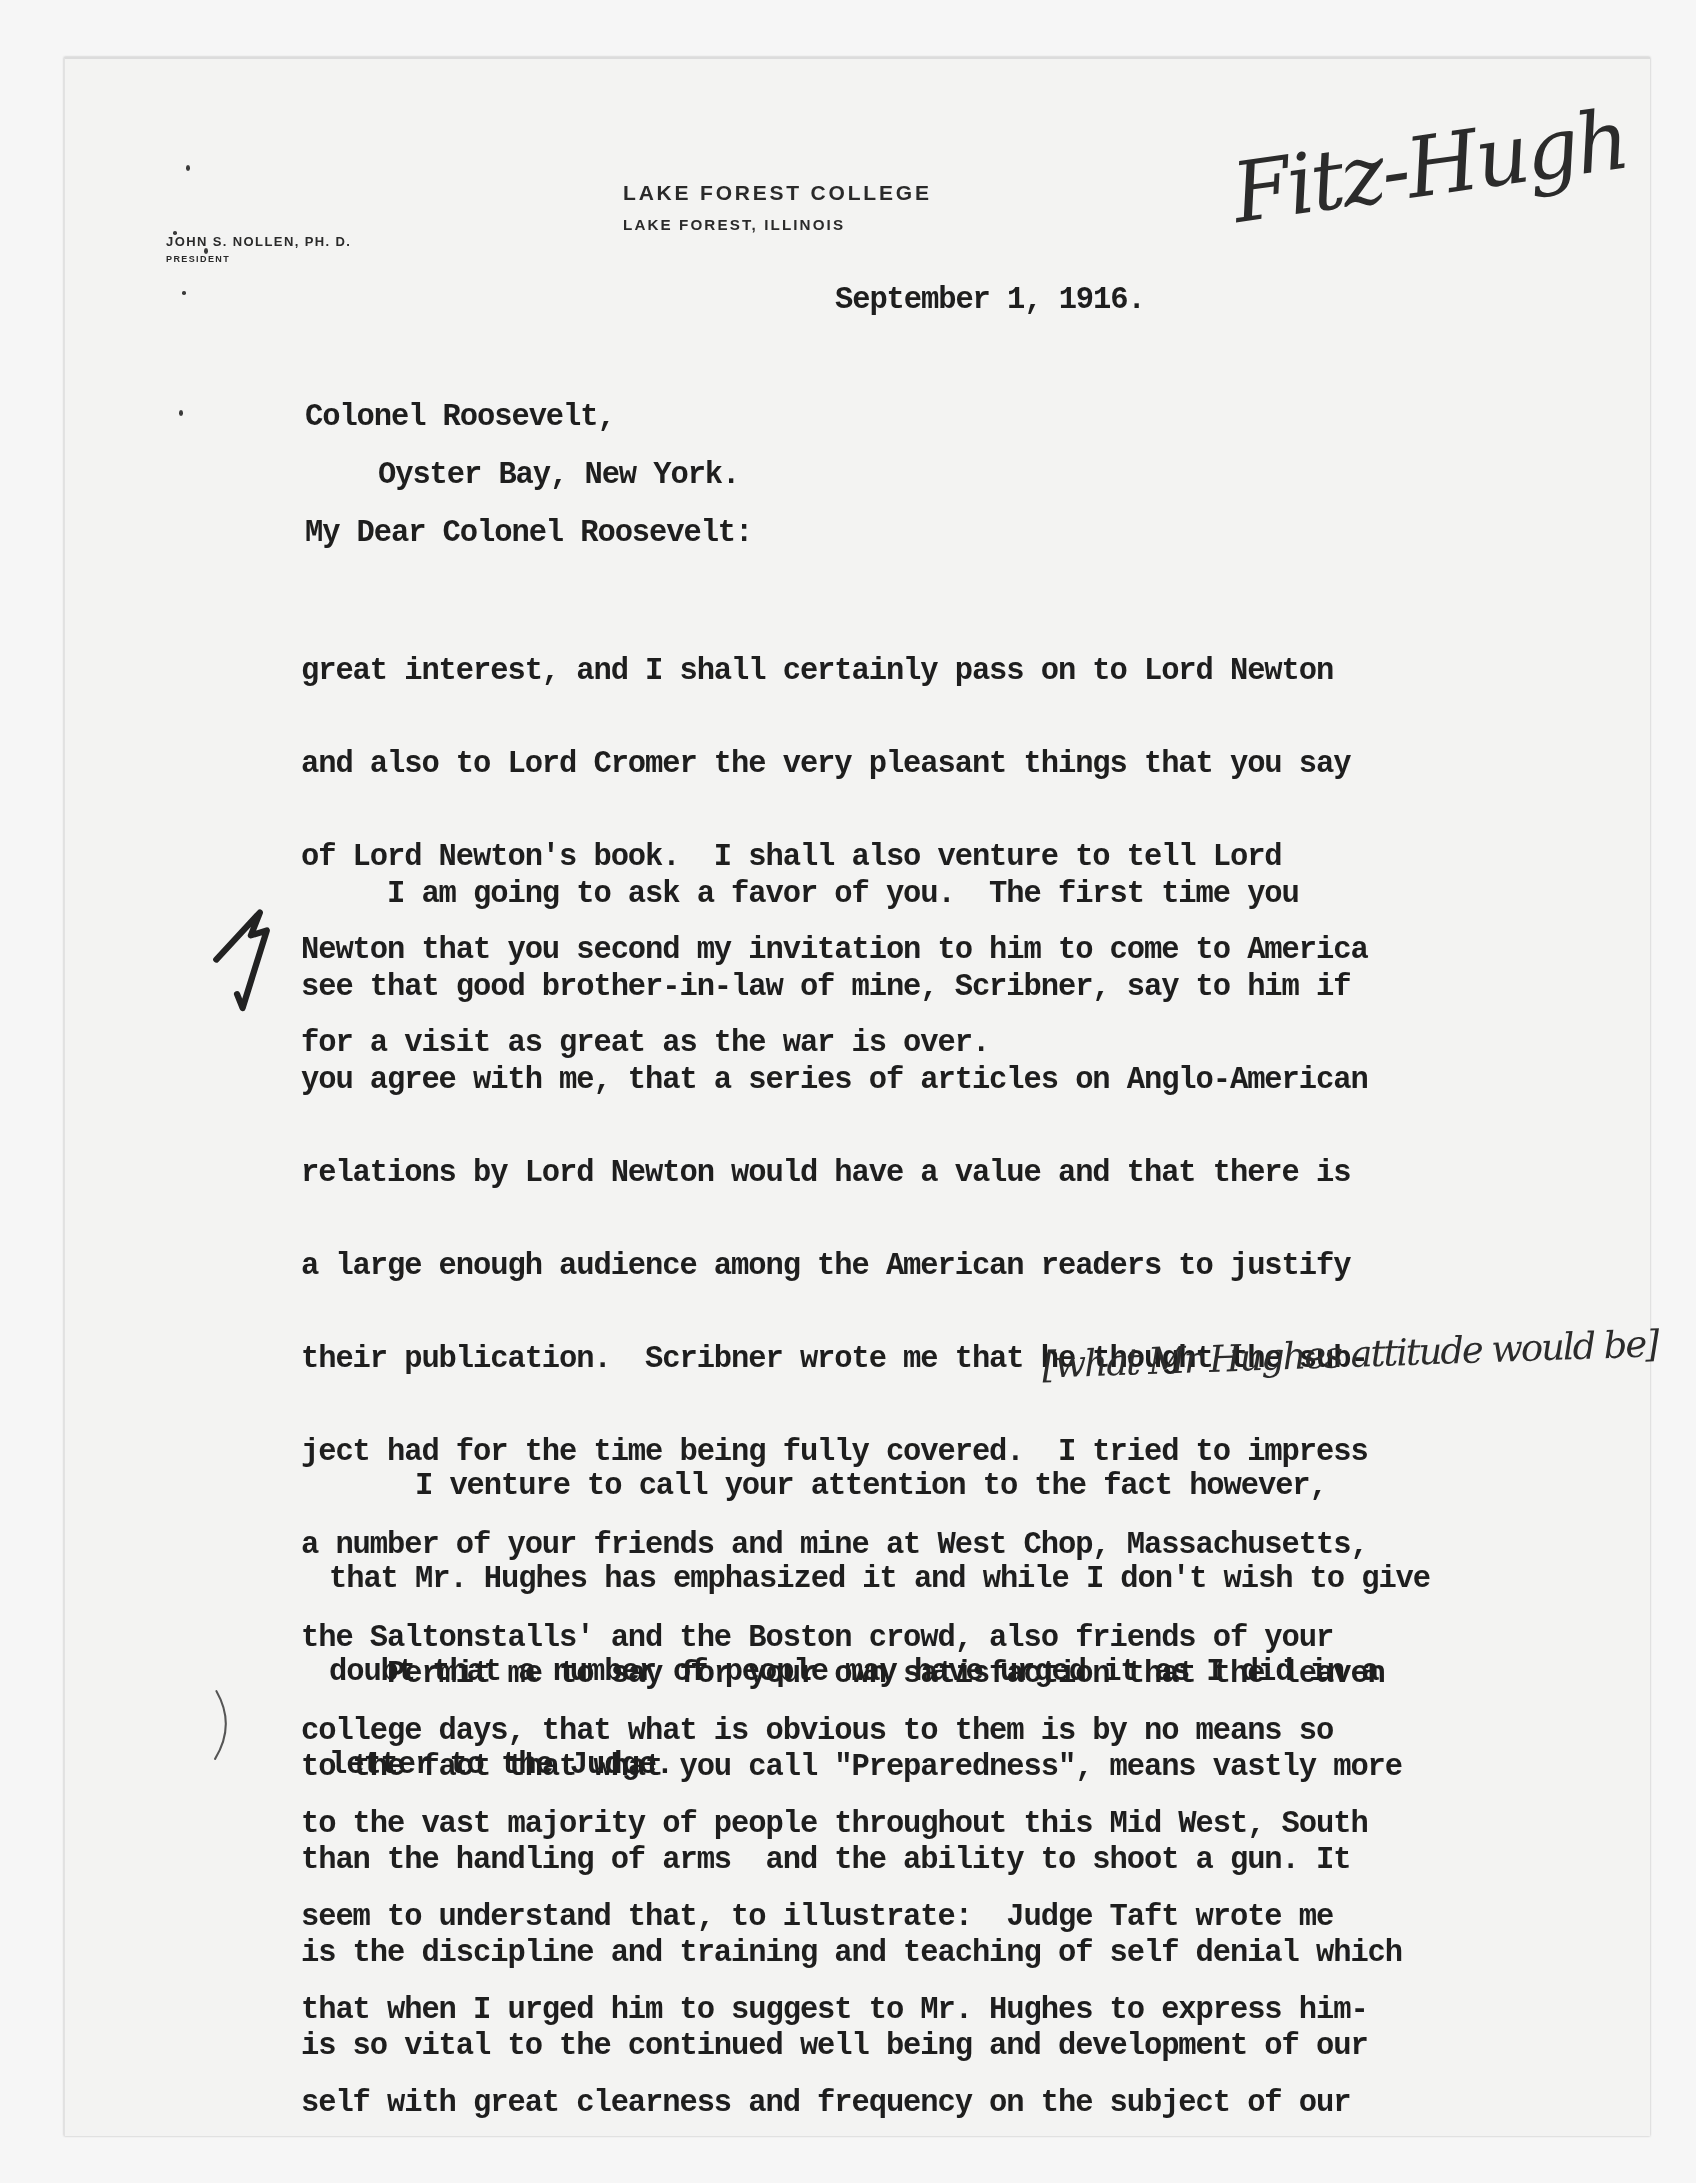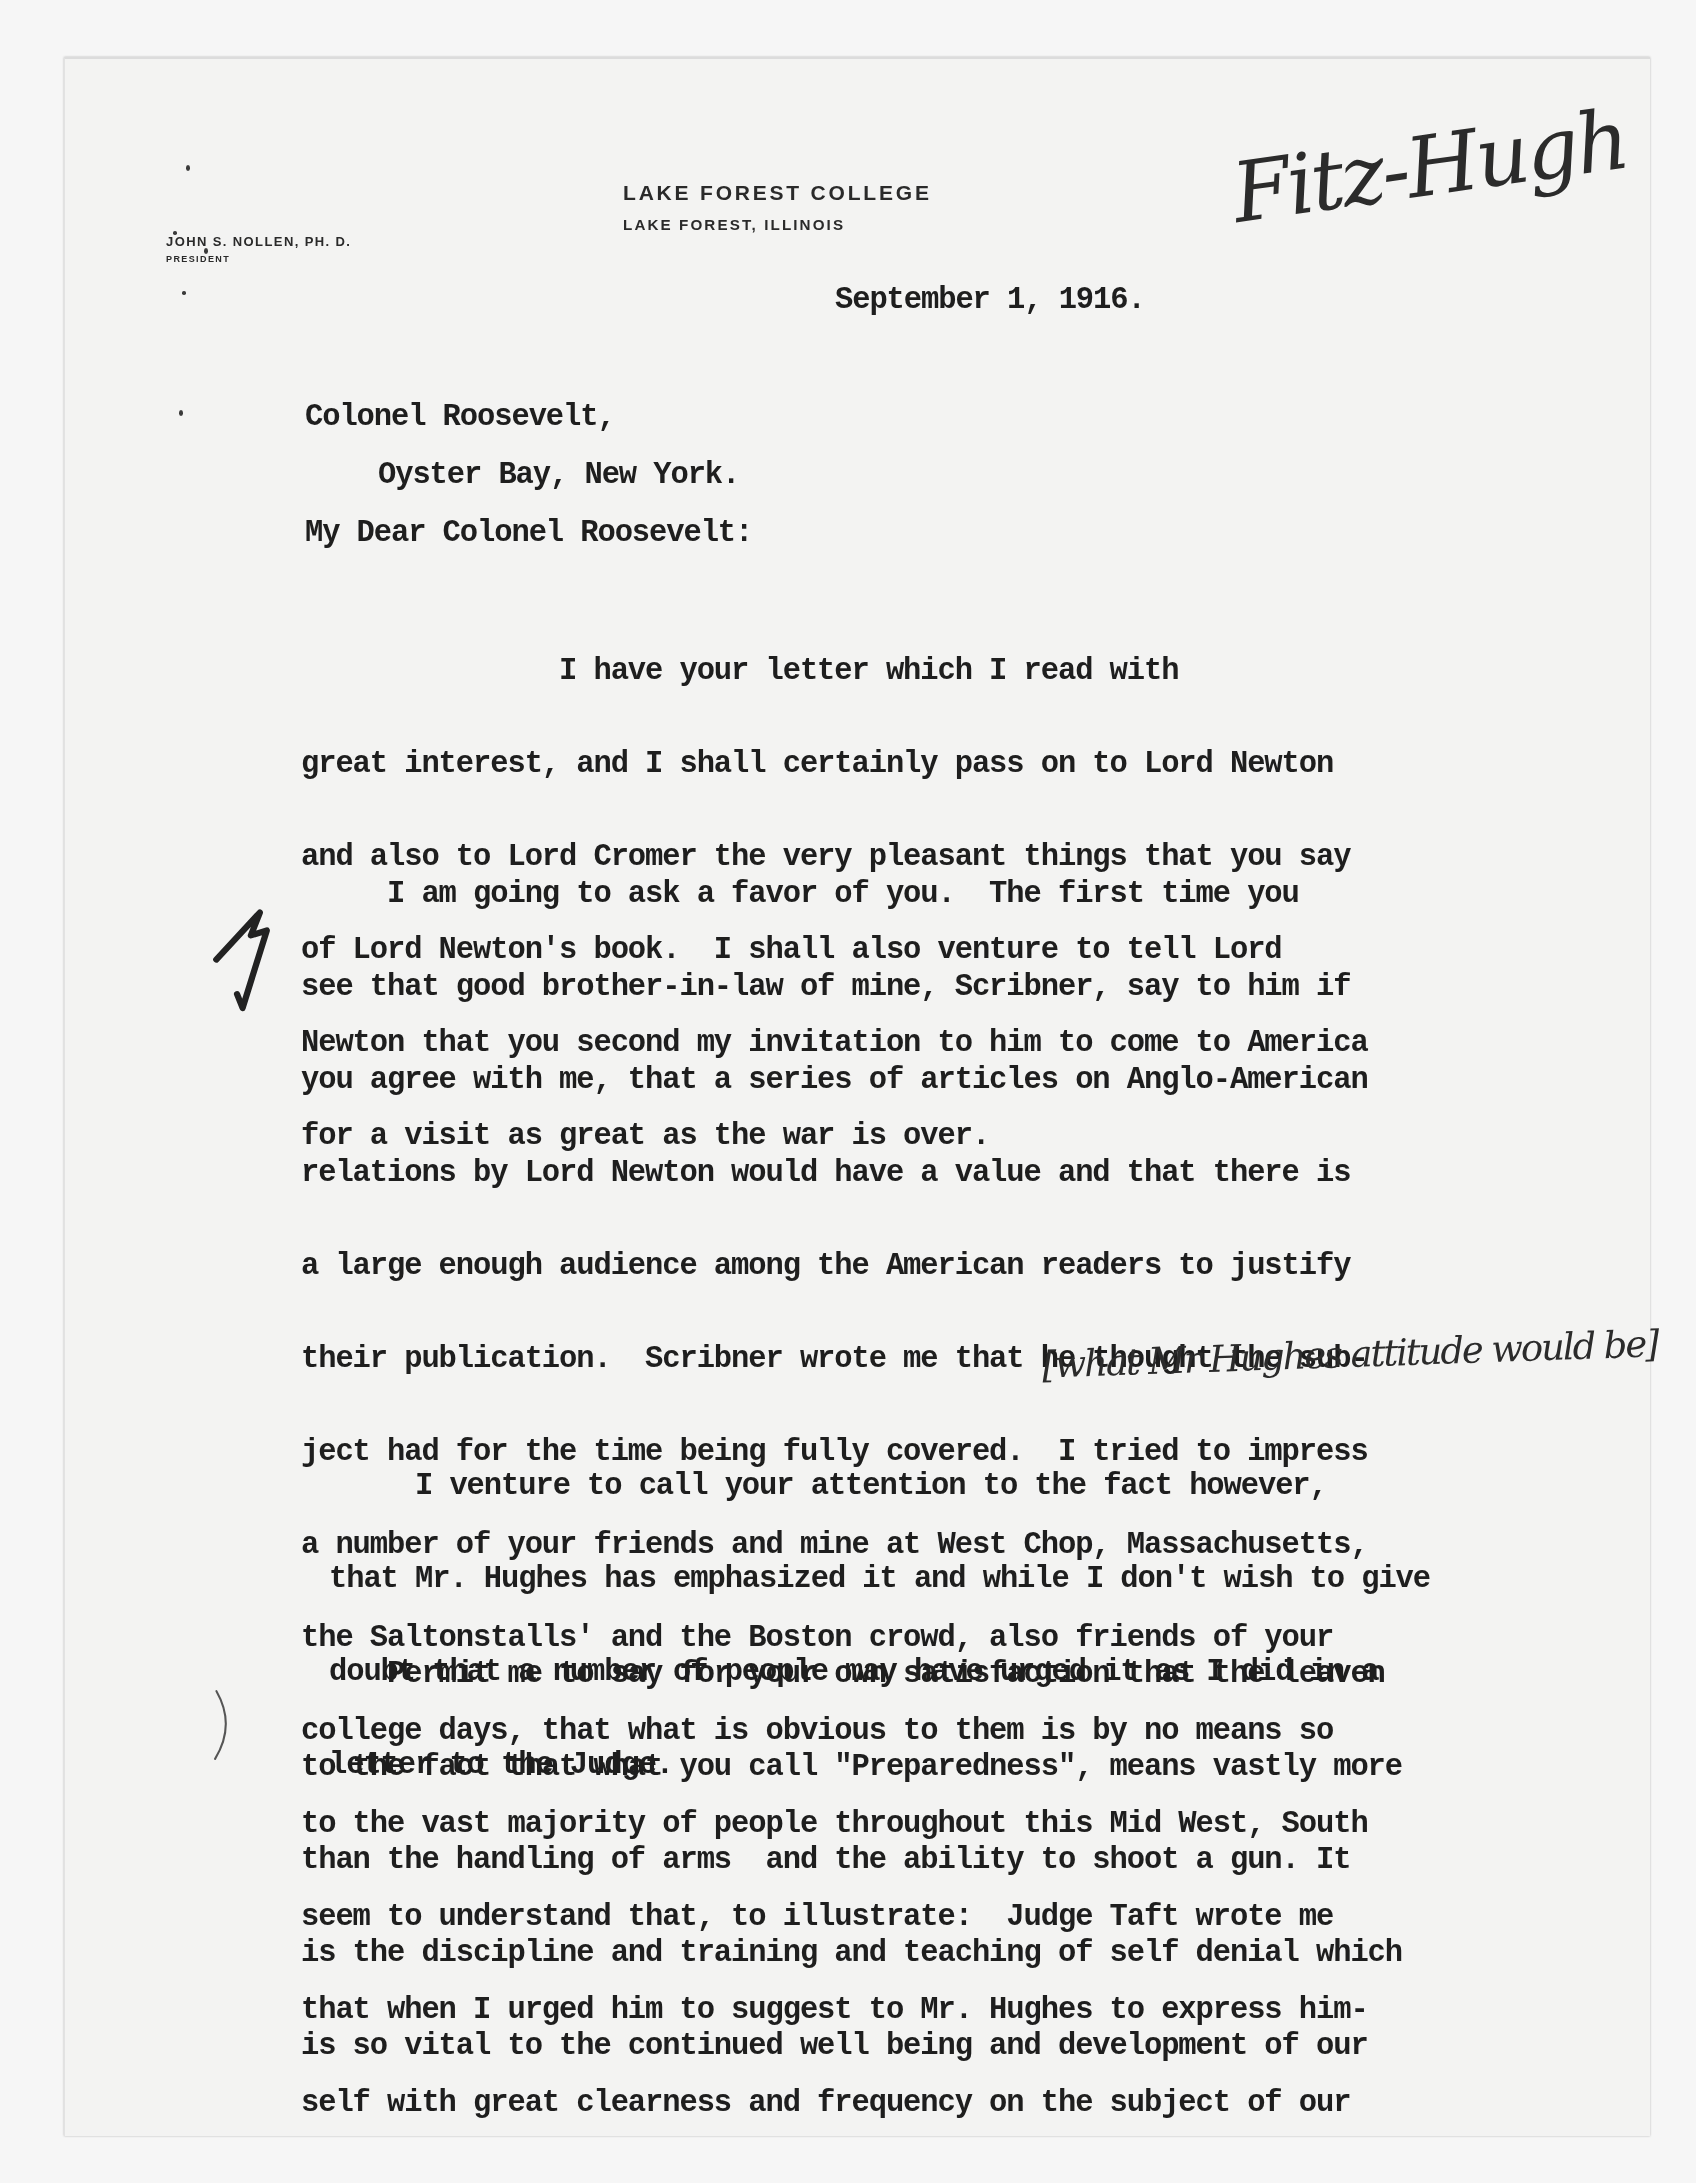--- a/index.html
+++ b/index.html
@@ -110,21 +110,20 @@
 <div class="letterhead lh-president-title">PRESIDENT</div>
 
 <div class="hand hand-fitz">Fitz-Hugh</div>
 
 <div class="type date">September 1, 1916.</div>
 <div class="type addr1">Colonel Roosevelt,</div>
 <div class="type addr2">Oyster Bay, New York.</div>
 <div class="type salute">My Dear Colonel Roosevelt:</div>
 
 <div class="type para p1">
-  <div>               I have your letter which I read with</div>
   <div>great interest, and I shall certainly pass on to Lord Newton</div>
   <div>and also to Lord Cromer the very pleasant things that you say</div>
   <div>of Lord Newton's book.  I shall also venture to tell Lord</div>
   <div>Newton that you second my invitation to him to come to America</div>
   <div>for a visit as great as the war is over.</div>
 </div>
 
 <div class="type para p2">
   <div>     I am going to ask a favor of you.  The first time you</div>
   <div>see that good brother-in-law of mine, Scribner, say to him if</div>

